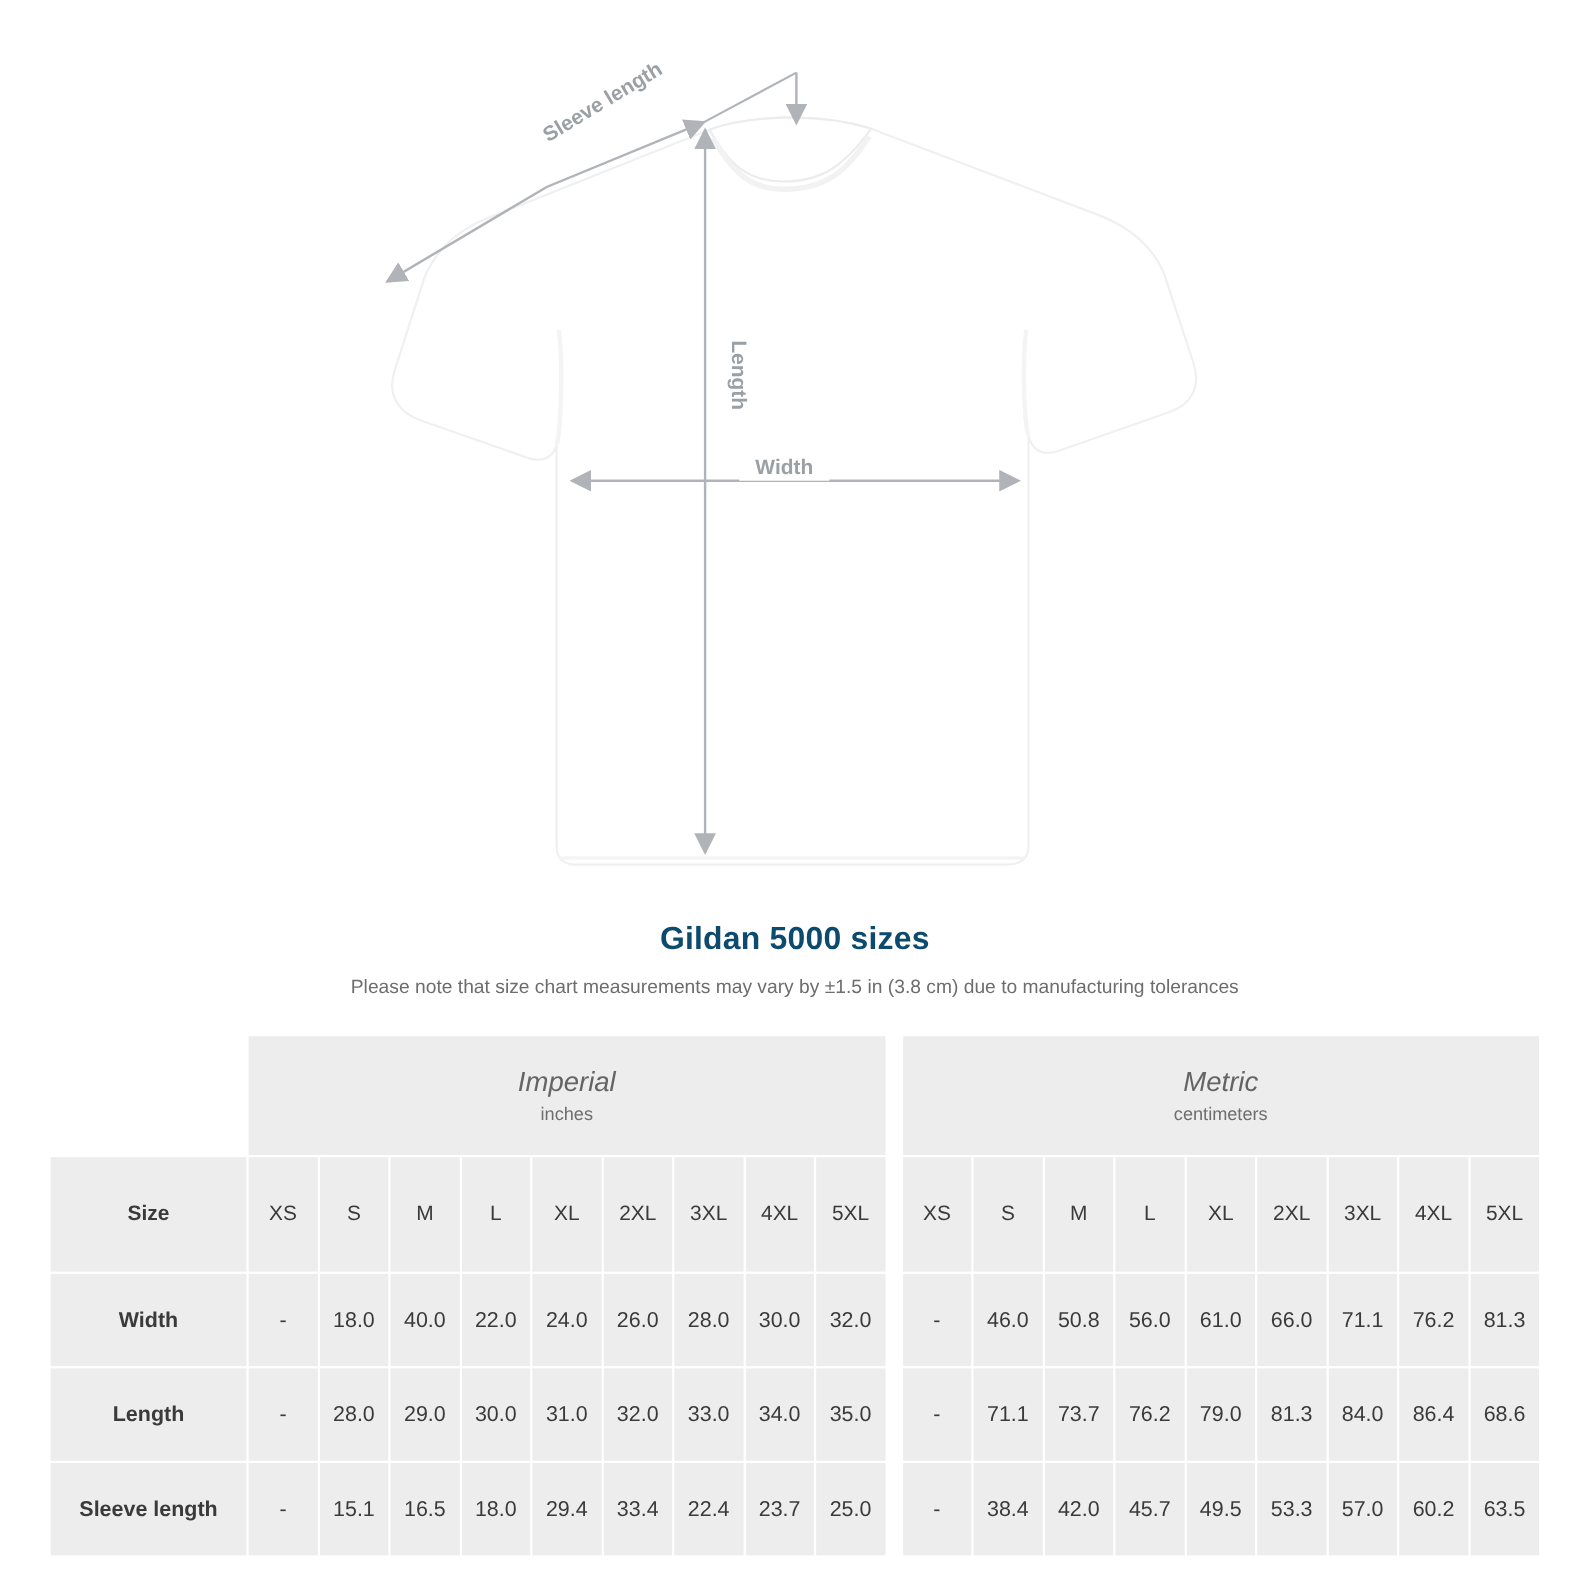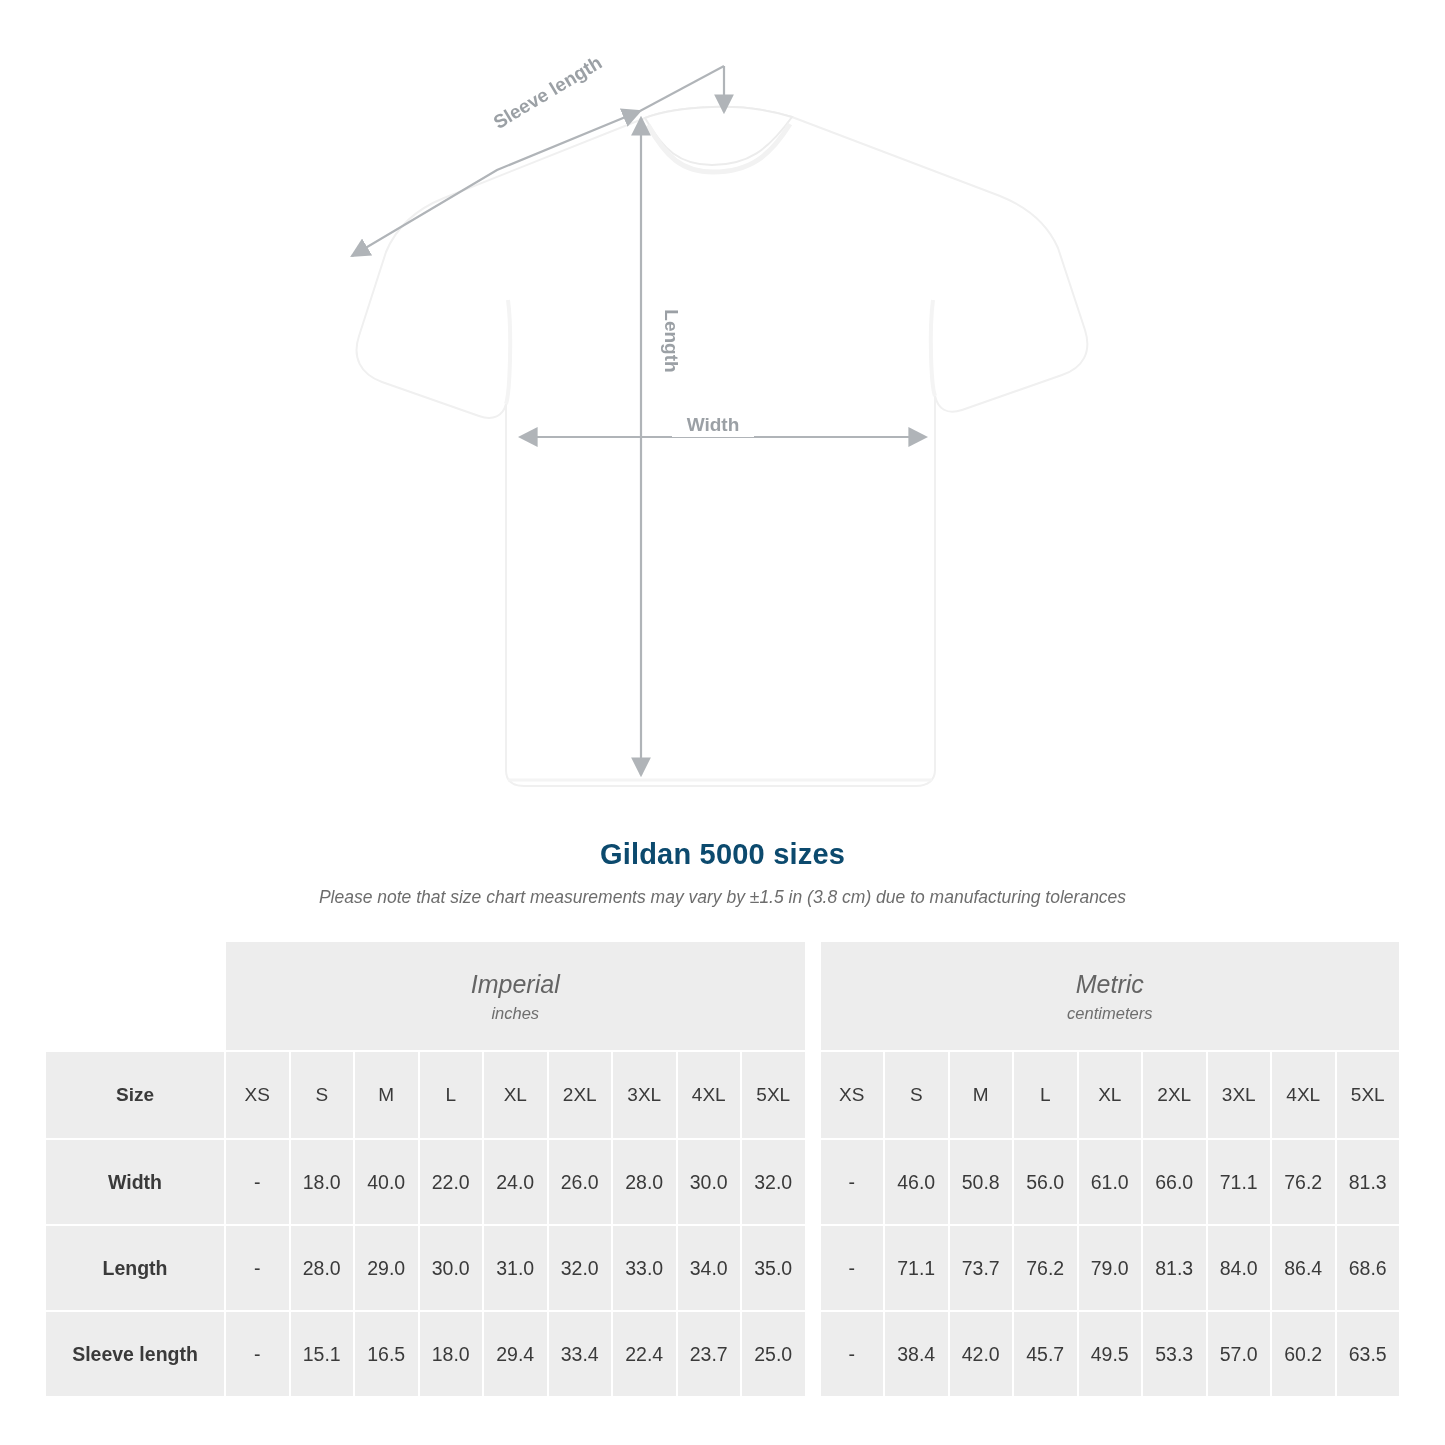--- a/index.html
+++ b/index.html
@@ -38,21 +38,20 @@
   }
   .chart-title {
     font-size: 29px;
     font-weight: bold;
     color: #0c4a6e;
     letter-spacing: 0.2px;
   }
   .chart-note {
     margin-top: 16px;
     font-size: 17.5px;
-    font-style: italic;
     color: #6d6d6d;
   }
 
   
   .table-wrap {
     margin-top: 32px;
     padding: 0 44px;
   }
   table.size-table {
     border-collapse: separate;
@@ -75,30 +74,29 @@
   }
   .unit-name {
     font-size: 25px;
     font-style: italic;
     font-weight: normal;
     color: #646464;
     line-height: 1.25;
   }
   .unit-sub {
     font-size: 16.5px;
-    font-style: italic;
     color: #6e6e6e;
     margin-top: 4px;
   }
   .spacer-col {
     background: #ffffff !important;
   }
 
   .hdr-row td {
-    height: 86px;
+    height: 104px;
     font-size: 19px;
     color: #3a3a3a;
     font-weight: bold;
   }
   .hdr-row td.size-label {
     font-size: 19px;
     font-weight: bold;
   }
   .data-row td {
     height: 84px;

